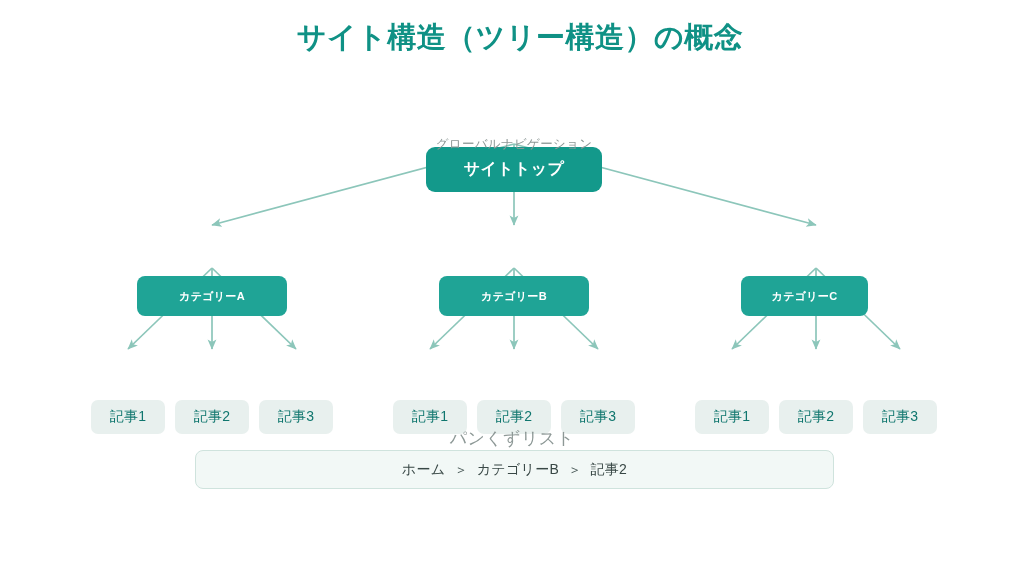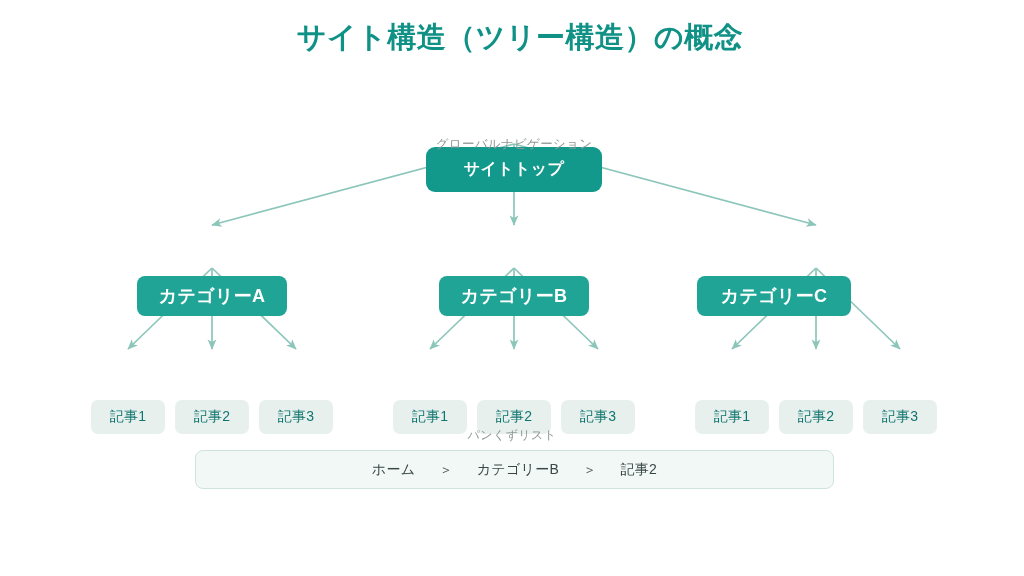--- a/index.html
+++ b/index.html
@@ -67,21 +67,21 @@
     border-radius: 9px;
     font-size: 16px;
     font-weight: 600;
     letter-spacing: 0.4px;
   }
 
   .node-category {
     background: #1fa496;
     color: #ffffff;
     border-radius: 8px;
-    font-size: 18px;
+    font-size: 11px;
     font-weight: 600;
     letter-spacing: 0.3px;
   }
 
   .node-article {
     background: #e8f0ee;
     color: #0f766e;
     border-radius: 7px;
     font-size: 14px;
     font-weight: 500;
@@ -97,21 +97,21 @@
     letter-spacing: 0.3px;
   }
 
   
   .breadcrumb-caption {
     position: absolute;
     left: 0;
     top: 427px;
     width: 1024px;
     text-align: center;
-    font-size: 12px;
+    font-size: 17px;
     color: #8d9896;
     letter-spacing: 0.4px;
     white-space: nowrap;
   }
 
   .breadcrumb-box {
     position: absolute;
     left: 195px;
     top: 450px;
     width: 639px;
@@ -125,21 +125,21 @@
     justify-content: center;
   }
 
   .breadcrumb-trail {
     font-size: 14px;
     color: #394846;
     letter-spacing: 0.3px;
     white-space: nowrap;
     display: flex;
     align-items: flex-start;
-    gap: 24px;
+    gap: 9px;
   }
   .breadcrumb-sep {
     color: #4a5a58;
     font-size: 13px;
   }
 </style>
 </head>
 <body>
 
 <div id="stage">
@@ -193,21 +193,21 @@
       </div>
       <div class="node node-article" style="left: 393px; top: 352px; width: 74px; height: 34px;">
         <span>記事1</span>
       </div>
       <div class="node node-article" style="left: 477px; top: 352px; width: 74px; height: 34px;">
         <span>記事2</span>
       </div>
       <div class="node node-article" style="left: 561px; top: 352px; width: 74px; height: 34px;">
         <span>記事3</span>
       </div>
-      <div class="node node-category" style="left: 697px; top: 228px; width: 154px; height: 40px;">
+      <div class="node node-category" style="left: 741px; top: 228px; width: 127px; height: 40px;">
         <span>カテゴリーC</span>
       </div>
       <div class="node node-article" style="left: 695px; top: 352px; width: 74px; height: 34px;">
         <span>記事1</span>
       </div>
       <div class="node node-article" style="left: 779px; top: 352px; width: 74px; height: 34px;">
         <span>記事2</span>
       </div>
       <div class="node node-article" style="left: 863px; top: 352px; width: 74px; height: 34px;">
         <span>記事3</span>

